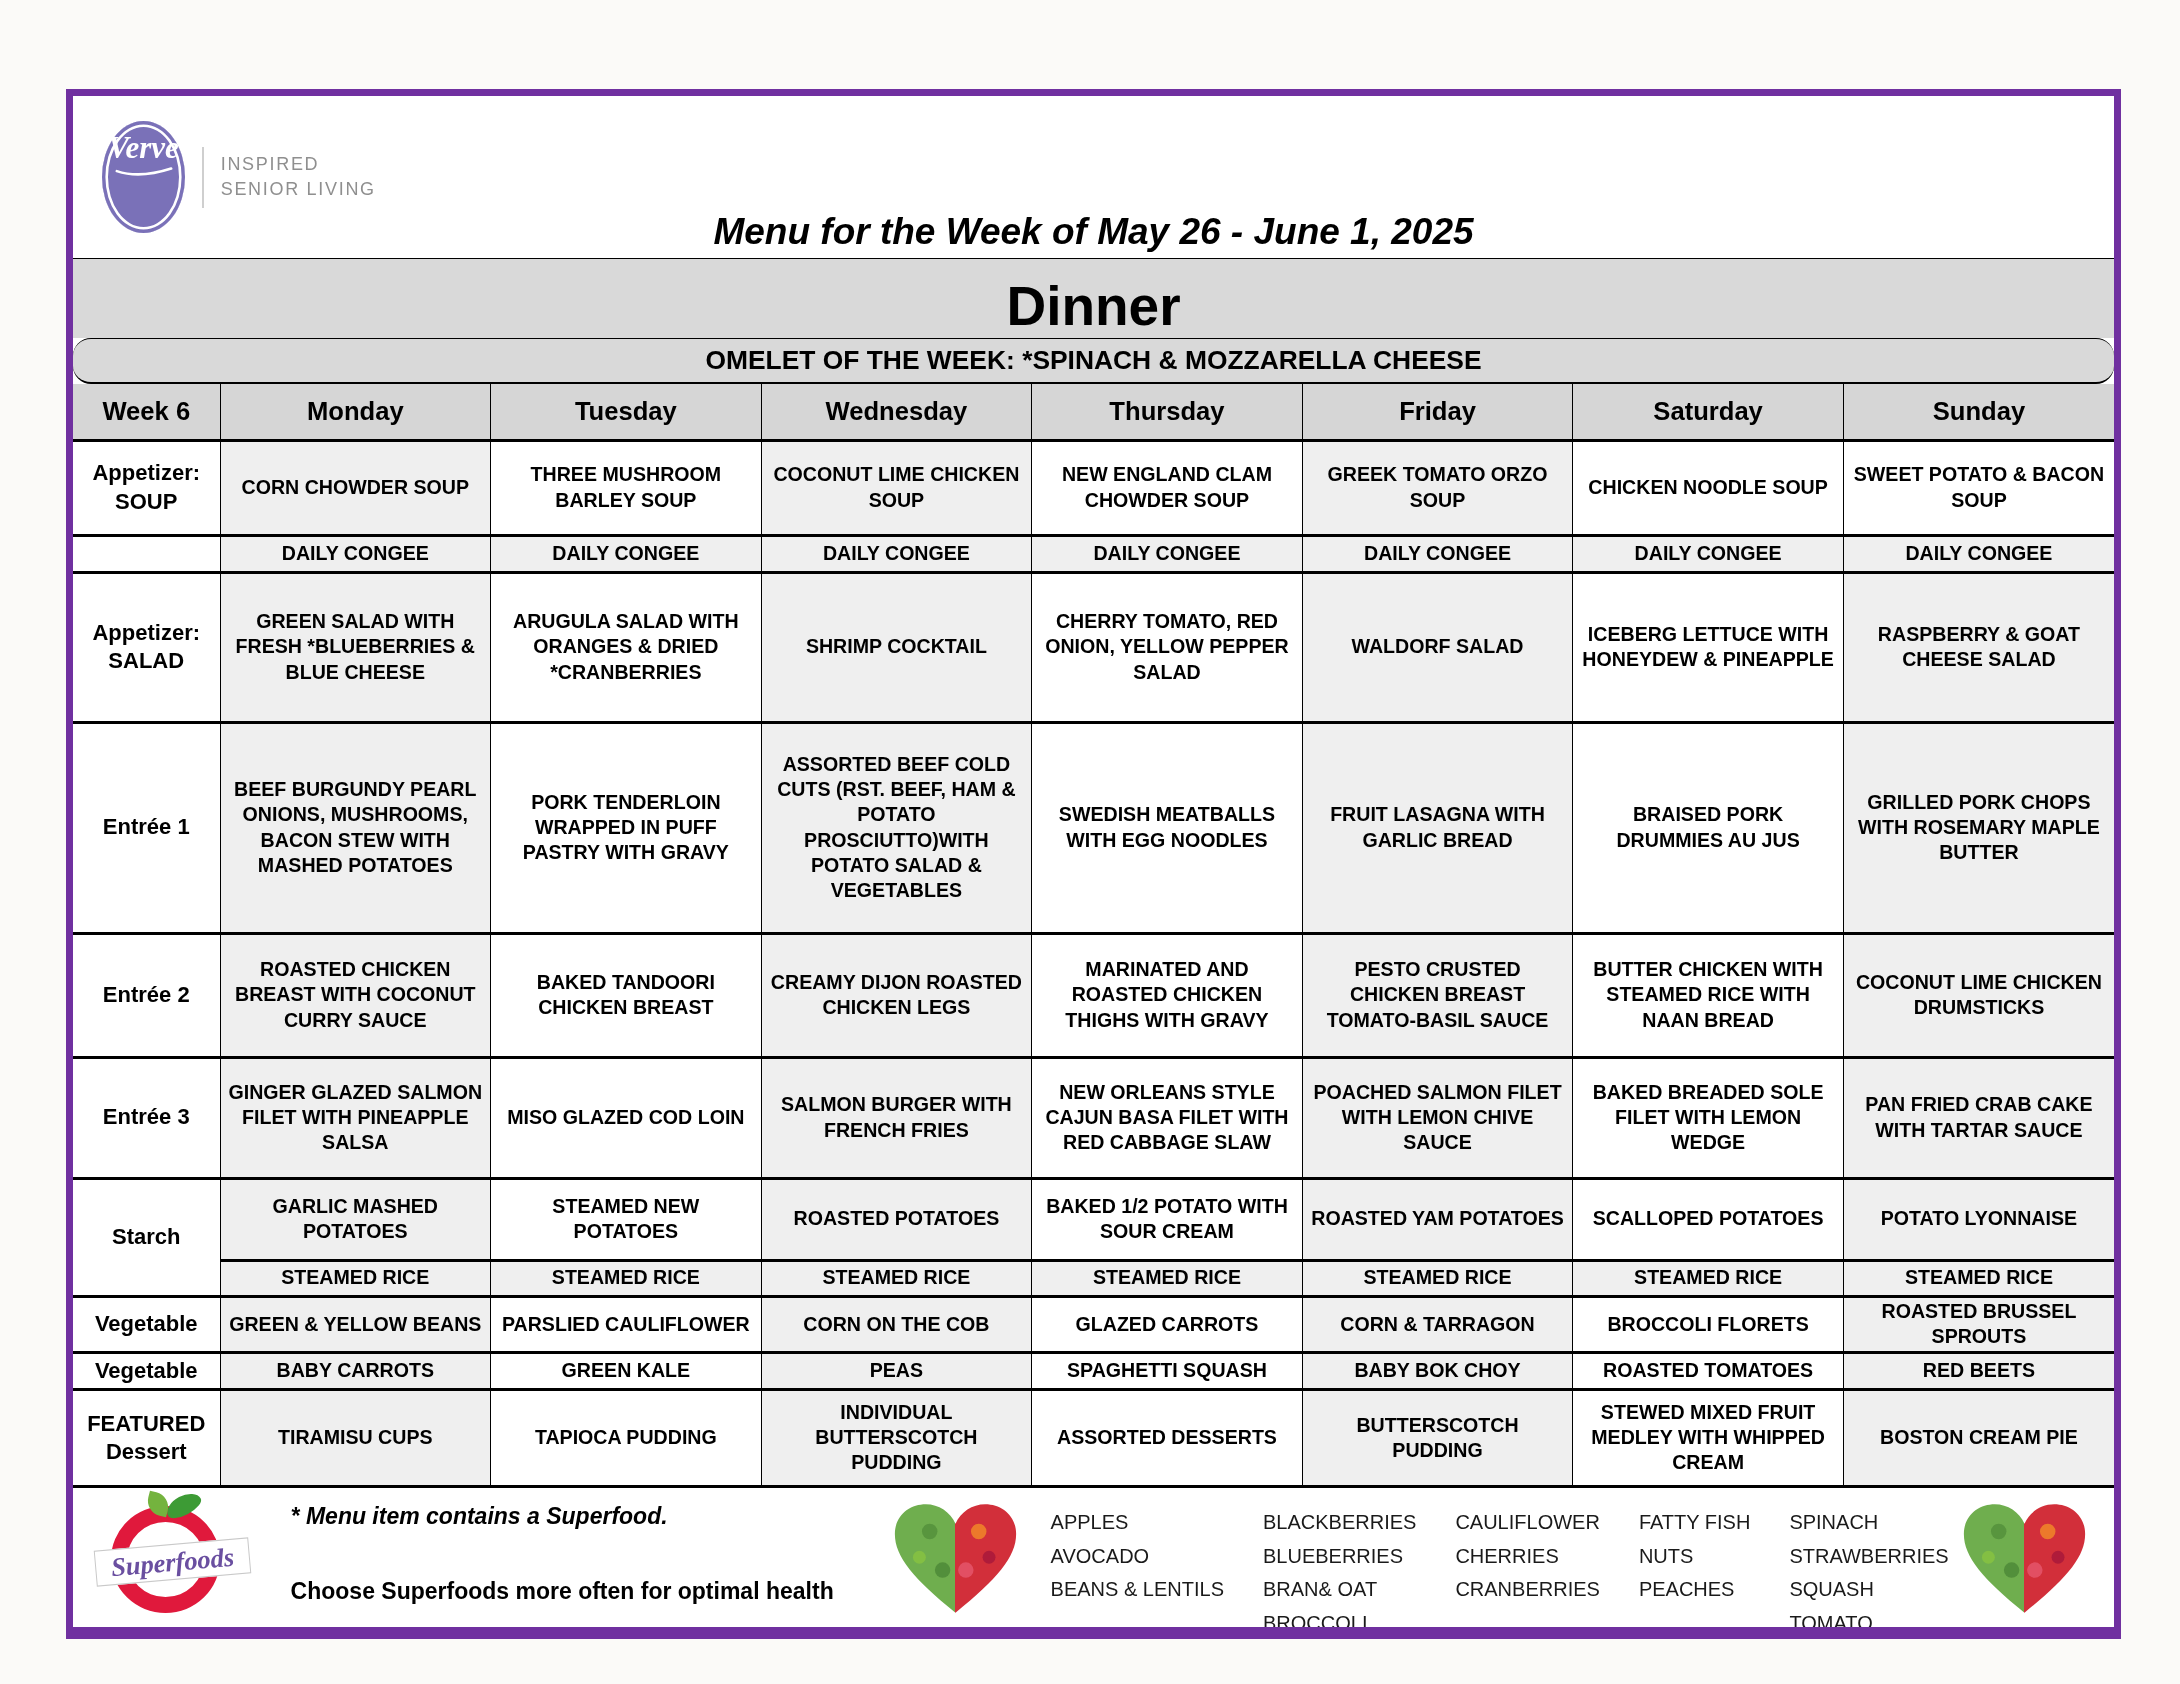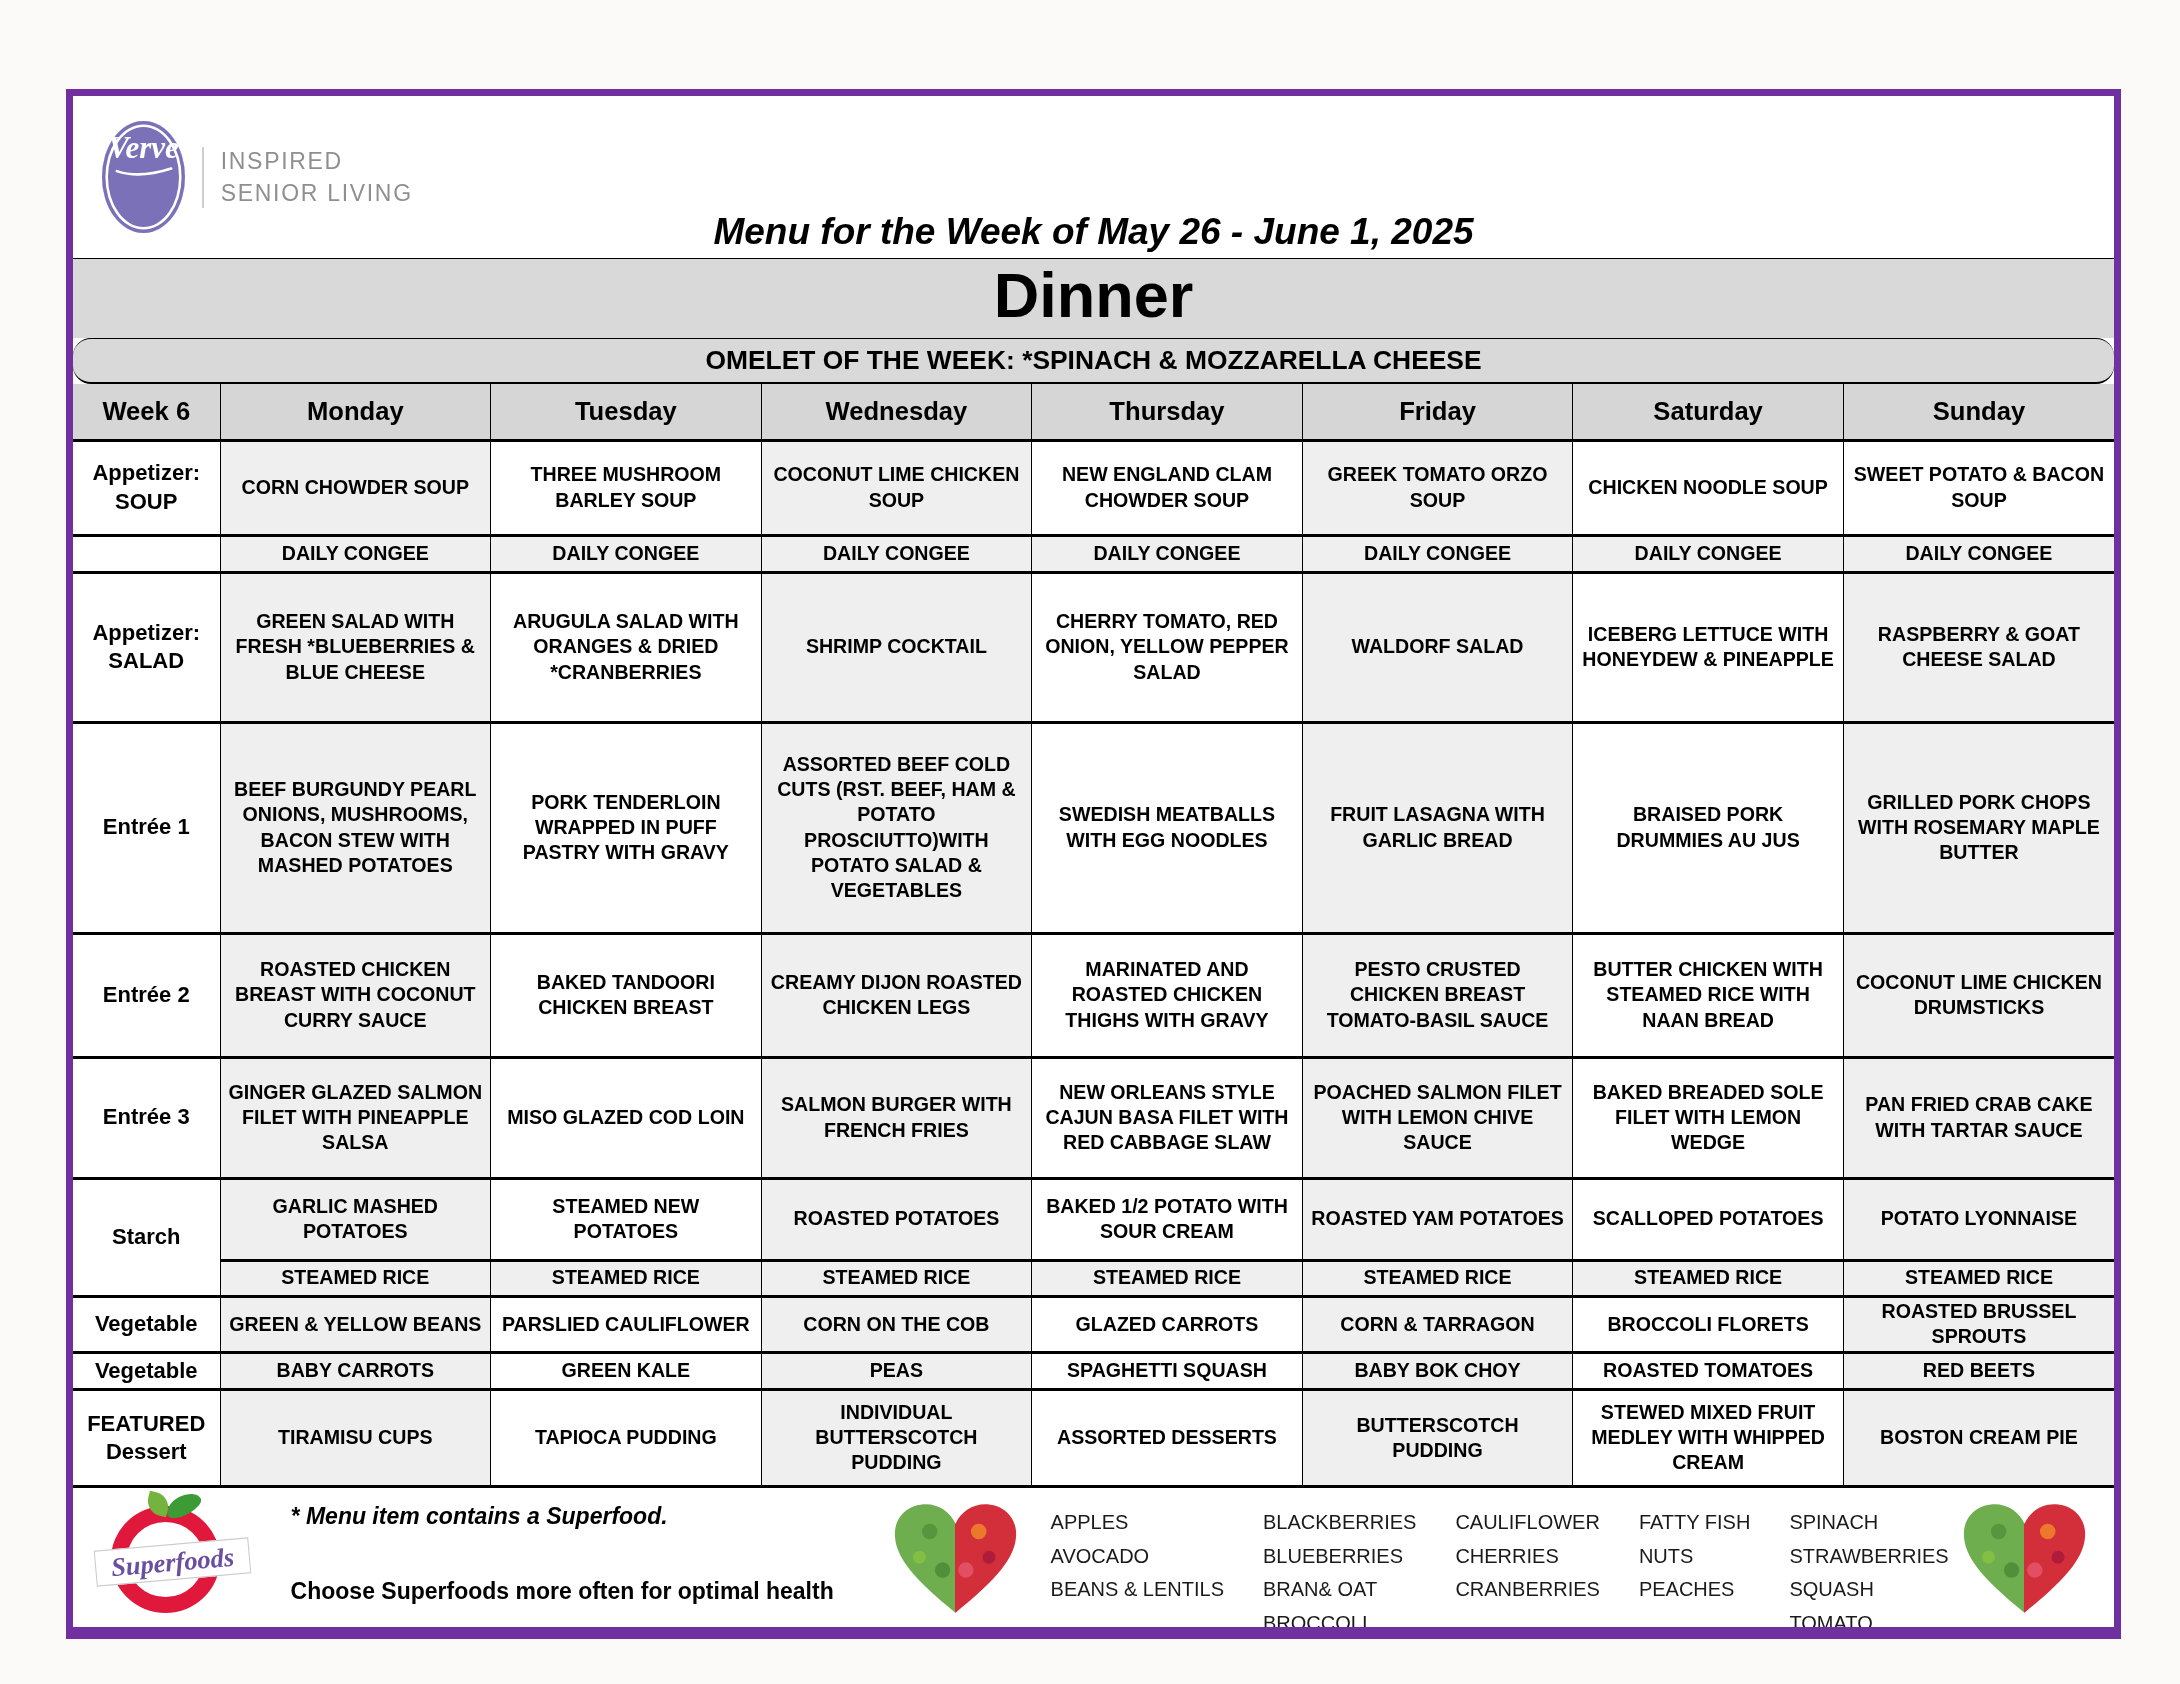--- a/index.html
+++ b/index.html
@@ -17,35 +17,35 @@
 
   
   .hdr{height:162px;display:flex;align-items:center;padding:0 17px 0 29px;position:relative;flex:0 0 auto;}
   .verve{display:flex;align-items:center;}
   .verve-oval{width:83px;height:112px;border-radius:50%;background:var(--verve-purple);
       box-shadow:inset 0 0 0 3.4px var(--verve-purple), inset 0 0 0 6px #fff;
       display:flex;flex-direction:column;align-items:center;justify-content:flex-start;}
   .verve-word{font-family:"Liberation Serif",serif;font-style:italic;font-weight:bold;
       color:#fff;font-size:31px;margin-top:8.5px;}
   .verve-sep{width:1.7px;height:61px;background:#cfcfcf;margin:0 17px;}
-  .verve-tag{color:#8f8f8f;font-size:23px;letter-spacing:1.7px;line-height:1.4;}
+  .verve-tag{color:#8f8f8f;font-size:18px;letter-spacing:1.7px;line-height:1.4;}
   .title{position:absolute;left:50%;transform:translateX(-50%);bottom:5.1px;white-space:nowrap;
       font-size:37px;font-weight:bold;font-style:italic;}
   .gilmore{margin-left:auto;display:flex;flex-direction:column;align-items:center;width:230px;}
   .g-mono{position:relative;height:92px;width:170px;text-align:center;}
   .g-mono .tulip{position:absolute;left:50%;top:-3.4px;transform:translateX(-50%);}
   .g-mono .g1,.g-mono .g2{font-family:"Liberation Serif",serif;color:var(--gold);font-size:72px;line-height:92px;}
   .g-mono .g2{margin-left:-25.6px;}
   .g-name{color:var(--g-green);font-size:28px;letter-spacing:9.4px;font-weight:bold;margin-top:0px;}
   .g-sub{color:var(--g-green);font-size:17px;letter-spacing:6.8px;font-weight:bold;margin-top:3.4px;}
 
   
   .banner-dinner{flex:0 0 80px;background:var(--banner);border-top:1.7px solid #000;
-      display:flex;align-items:flex-start;justify-content:center;
-      font-size:63px;font-weight:bold;}
+      display:flex;align-items:flex-end;justify-content:center;
+      font-size:55px;font-weight:bold;}
   .banner-omelet{flex:0 0 46px;background:var(--banner);border-top:1.7px solid #000;border-bottom:2.6px solid #000;
       display:flex;align-items:center;justify-content:center;
       font-size:26.4px;font-weight:bold;border-radius:18px;}
 
   
   table{width:100%;border-collapse:collapse;table-layout:fixed;flex:0 0 auto;}
   col.lblcol{width:147px;}
   th,td{border:1.7px solid #000;border-top-width:3.4px;border-bottom-width:3.4px;
       text-align:center;vertical-align:middle;padding:1.7px 7.7px;}
   th:first-child,td:first-child{border-left:none;}

